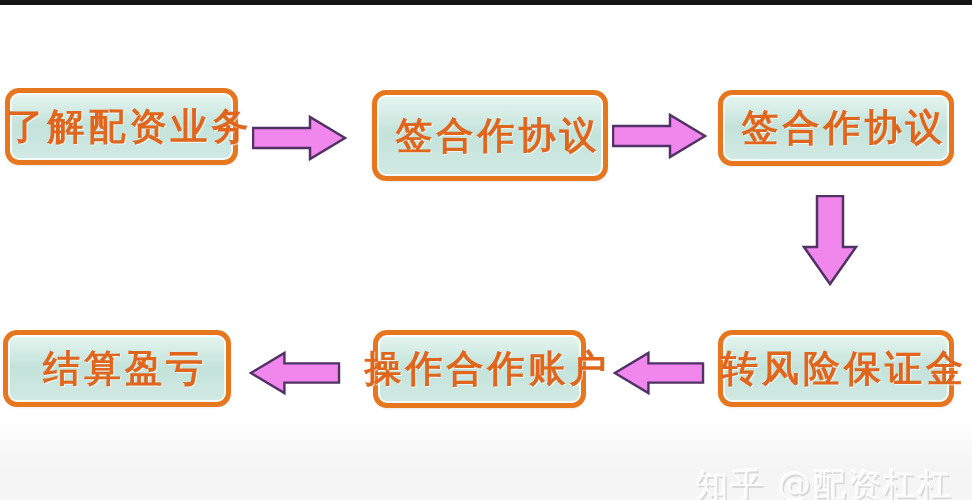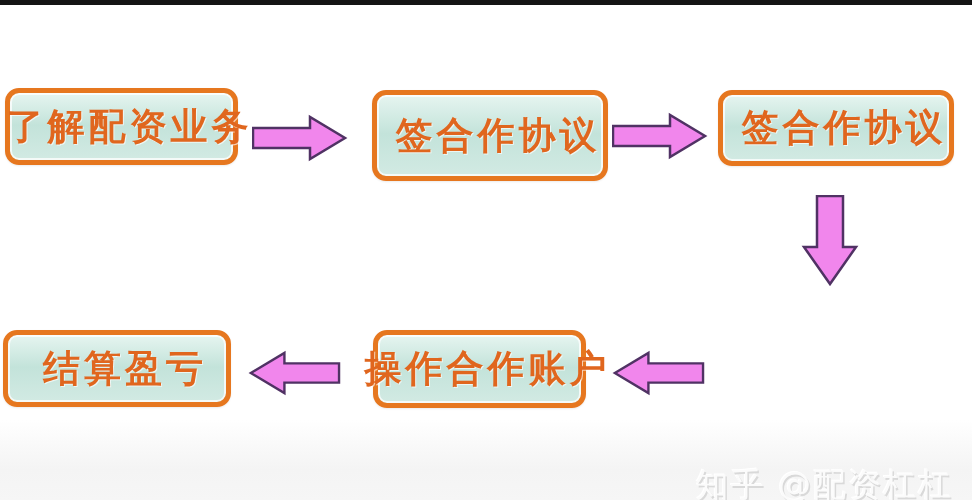--- a/index.html
+++ b/index.html
@@ -69,20 +69,23 @@
   </svg>
 
   <div class="node" style="left:718px;top:90px;width:236px;height:76px;">
     <span class="node-label">签合作协议</span>
   </div>
 
   <svg class="arrow" style="left:800px;top:195px;" width="60" height="92" viewBox="0 0 60 92">
     <polygon points="17,1 43,1 43,52 56,52 30,89 4,52 17,52" fill="#f186ec" stroke="#503264" stroke-width="2.5" stroke-linejoin="miter"></polygon>
   </svg>
 
+  <div class="node" style="left:718px;top:330px;width:236px;height:77px;">
+    <span class="node-label">转风险保证金</span>
+  </div>
 
   <svg class="arrow" style="left:610px;top:350px;" width="96" height="46" viewBox="0 0 96 48">
     <polygon points="95,14 38,14 38,3 3,24 38,45 38,34 95,34" fill="#f186ec" stroke="#503264" stroke-width="2.5" stroke-linejoin="miter"></polygon>
   </svg>
 
   <div class="node" style="left:373px;top:330px;width:213px;height:78px;">
     <span class="node-label">操作合作账户</span>
   </div>
 
   <svg class="arrow" style="left:246px;top:350px;" width="96" height="46" viewBox="0 0 96 48">

